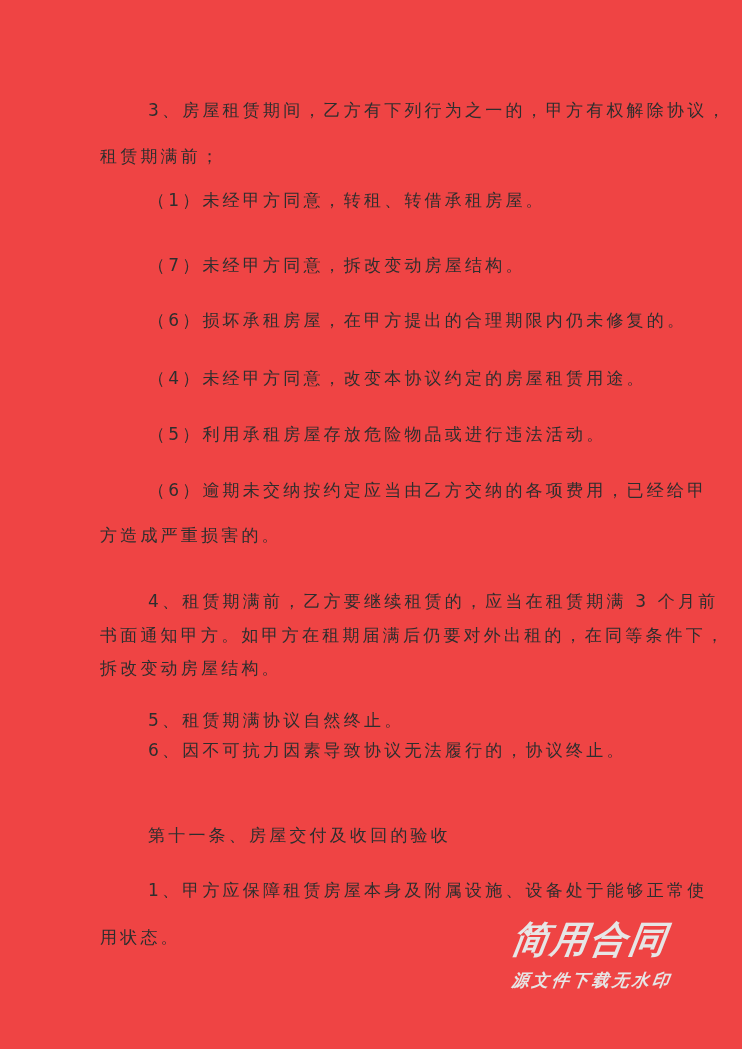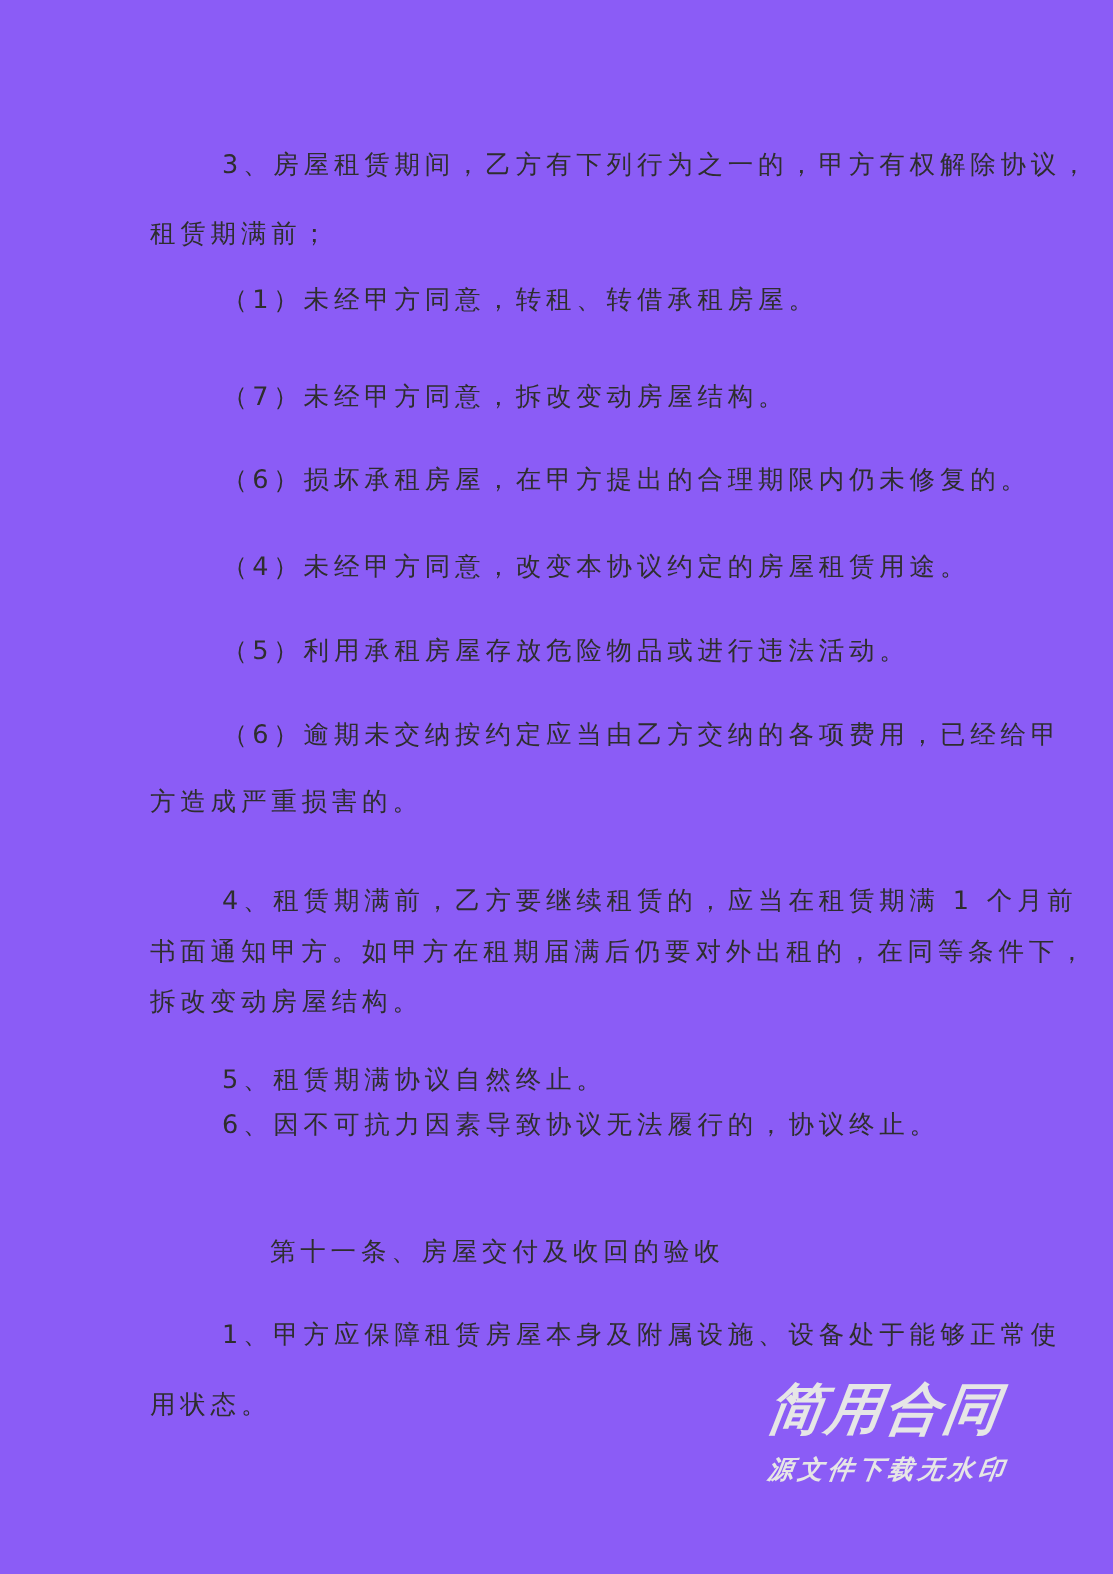--- a/index.html
+++ b/index.html
@@ -14,21 +14,21 @@
       overflow: hidden;
       font-family: "DejaVu Sans", "Liberation Sans", sans-serif;
       color: #2b2b2b;
     }
     .page {
       position: absolute;
       left: 0;
       top: 0;
       width: 742px;
       height: 1049px;
-      background: #8b5cf6;
+      background: #ef4444;
     }
     .line {
       position: absolute;
       font-size: 17px;
       line-height: 24px;
       white-space: nowrap;
       letter-spacing: 3.2px;
       color: #2e2e2e;
     }
     .watermark {
@@ -64,26 +64,26 @@
   <div id="lines-container">
       <div class="line" style="left: 148px; top: 98px;">3、房屋租赁期间，乙方有下列行为之一的，甲方有权解除协议，</div>
       <div class="line" style="left: 100px; top: 144px;">租赁期满前；</div>
       <div class="line" style="left: 148px; top: 188px;">（1）未经甲方同意，转租、转借承租房屋。</div>
       <div class="line" style="left: 148px; top: 253px;">（7）未经甲方同意，拆改变动房屋结构。</div>
       <div class="line" style="left: 148px; top: 308px;">（6）损坏承租房屋，在甲方提出的合理期限内仍未修复的。</div>
       <div class="line" style="left: 148px; top: 366px;">（4）未经甲方同意，改变本协议约定的房屋租赁用途。</div>
       <div class="line" style="left: 148px; top: 422px;">（5）利用承租房屋存放危险物品或进行违法活动。</div>
       <div class="line" style="left: 148px; top: 478px;">（6）逾期未交纳按约定应当由乙方交纳的各项费用，已经给甲</div>
       <div class="line" style="left: 100px; top: 523px;">方造成严重损害的。</div>
-      <div class="line" style="left: 148px; top: 589px;">4、租赁期满前，乙方要继续租赁的，应当在租赁期满 1 个月前</div>
+      <div class="line" style="left: 148px; top: 589px;">4、租赁期满前，乙方要继续租赁的，应当在租赁期满 3 个月前</div>
       <div class="line" style="left: 100px; top: 623px;">书面通知甲方。如甲方在租期届满后仍要对外出租的，在同等条件下，</div>
       <div class="line" style="left: 100px; top: 656px;">拆改变动房屋结构。</div>
       <div class="line" style="left: 148px; top: 708px;">5、租赁期满协议自然终止。</div>
       <div class="line" style="left: 148px; top: 738px;">6、因不可抗力因素导致协议无法履行的，协议终止。</div>
-      <div class="line" style="left: 148px; top: 823px; margin-left: 32px;">第十一条、房屋交付及收回的验收</div>
+      <div class="line" style="left: 148px; top: 823px;">第十一条、房屋交付及收回的验收</div>
       <div class="line" style="left: 148px; top: 878px;">1、甲方应保障租赁房屋本身及附属设施、设备处于能够正常使</div>
       <div class="line" style="left: 100px; top: 925px;">用状态。</div>
     </div>
 
   <div class="watermark">
     <span class="wm-main">简用合同</span>
     <span class="wm-sub">源文件下载无水印</span>
   </div>
 </div>
 

